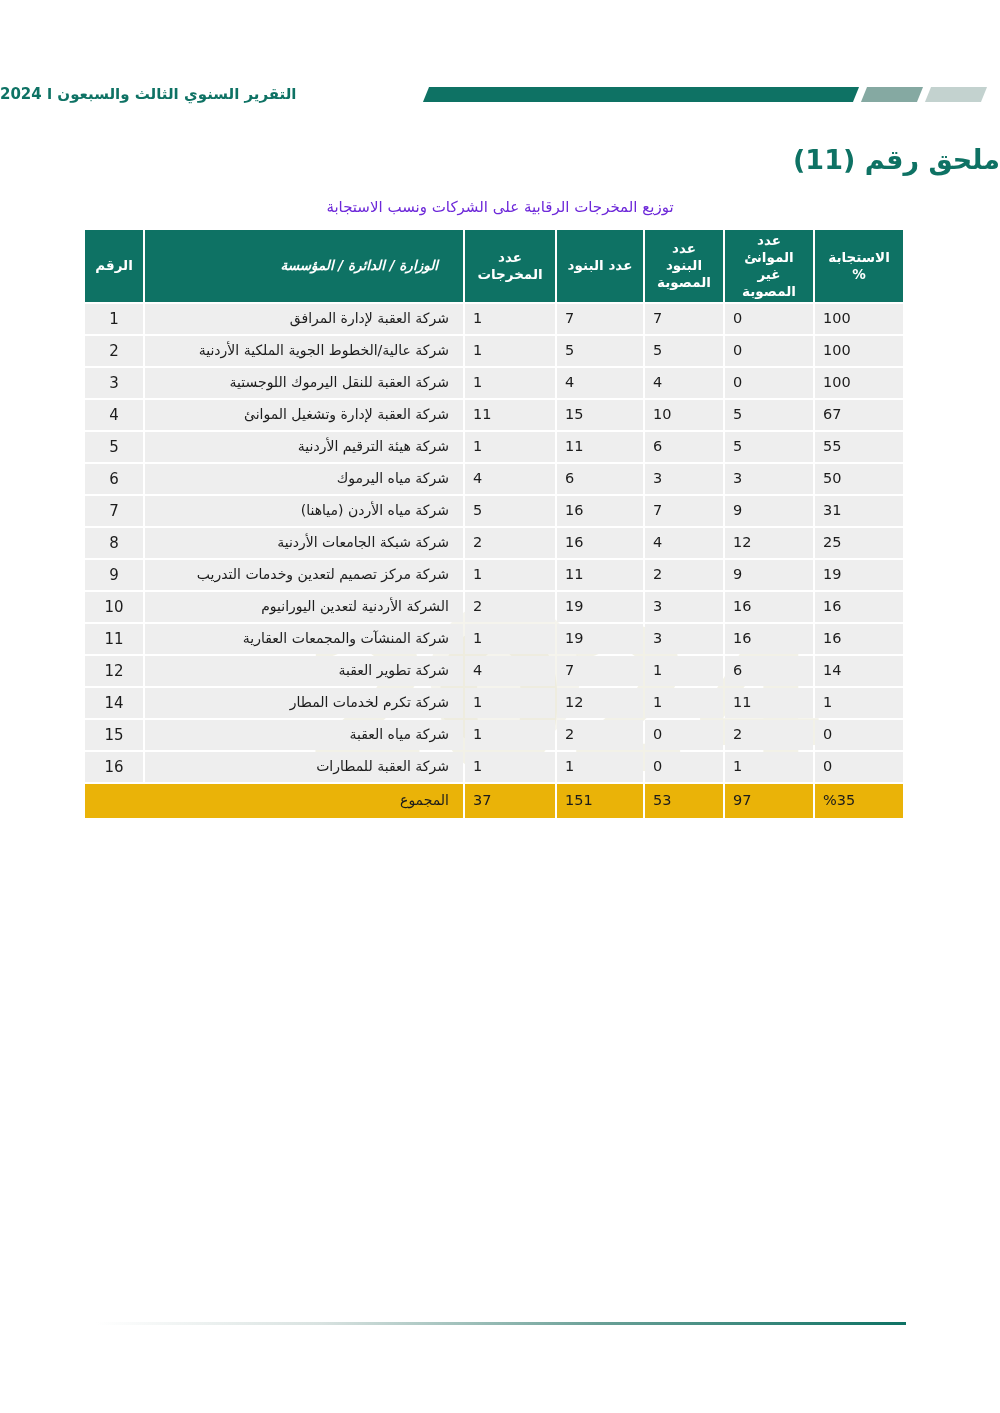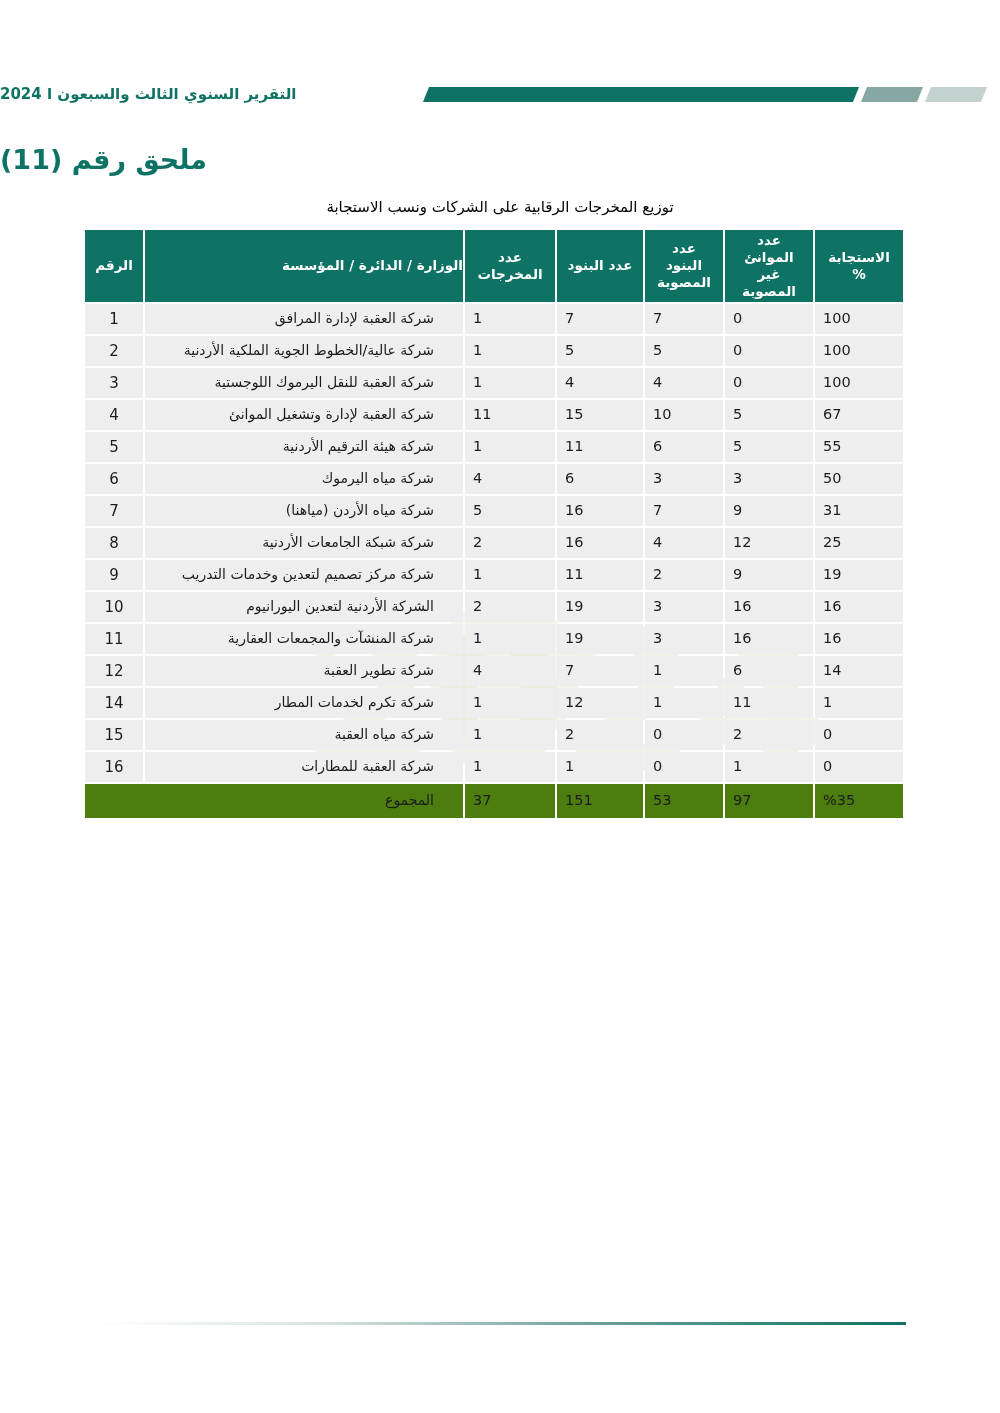--- a/index.html
+++ b/index.html
@@ -82,36 +82,36 @@
     z-index: 0;
     pointer-events: none;
   }
 
   
   .doc-title {
     position: absolute;
     top: 144px;
     left: 0;
     width: 1000px;
-    text-align: left;
+    text-align: right;
     direction: rtl;
     font-size: 27px;
     font-weight: bold;
     color: #0e7264;
     z-index: 2;
   }
   .doc-subtitle {
     position: absolute;
     top: 198px;
     left: 0;
     width: 1000px;
     text-align: center;
     direction: rtl;
     font-size: 15px;
-    color: #000000;
+    color: #6d28d9;
     z-index: 2;
   }
 
   
   .table-wrap {
     position: absolute;
     top: 228px;
     right: 95px;
     width: 810px;
     z-index: 2;
@@ -127,46 +127,46 @@
     background: #0e7264;
     color: #ffffff;
     font-size: 13.5px;
     font-weight: bold;
     height: 50px;
     padding: 2px 7px;
     vertical-align: middle;
     line-height: 1.25;
     text-align: center;
   }
-  table.report th.th-entity { text-align: right; padding-right: 0; }
+  table.report th.th-entity { text-align: right; padding-right: 25px; font-style: italic; }
   table.report th.th-num    { text-align: center; }
 
   table.report td {
     background: #eeeeee;
     color: #1c1c1c;
     font-size: 14.5px;
     height: 26px;
     padding: 2px 8px;
     vertical-align: middle;
     line-height: 1.2;
     text-align: left;
     white-space: nowrap;
   }
   table.report td.c-entity {
     text-align: right;
-    padding-right: 29px;
+    padding-right: 14px;
     font-size: 14px;
     margin-left: 28px;
   }
   table.report td.c-idx {
     text-align: center;
     font-size: 15px;
   }
   table.report tr.total-row td {
-    background: #4d7c0f;
+    background: #eab308;
     font-size: 14.5px;
     height: 30px;
   }
   table.report tr.total-row td.c-entity { font-size: 14px; }
 
   col.w-resp  { width: 88px;  }
   col.w-unfix { width: 88px;  }
   col.w-fix   { width: 78px;  }
   col.w-items { width: 86px;  }
   col.w-out   { width: 90px;  }

